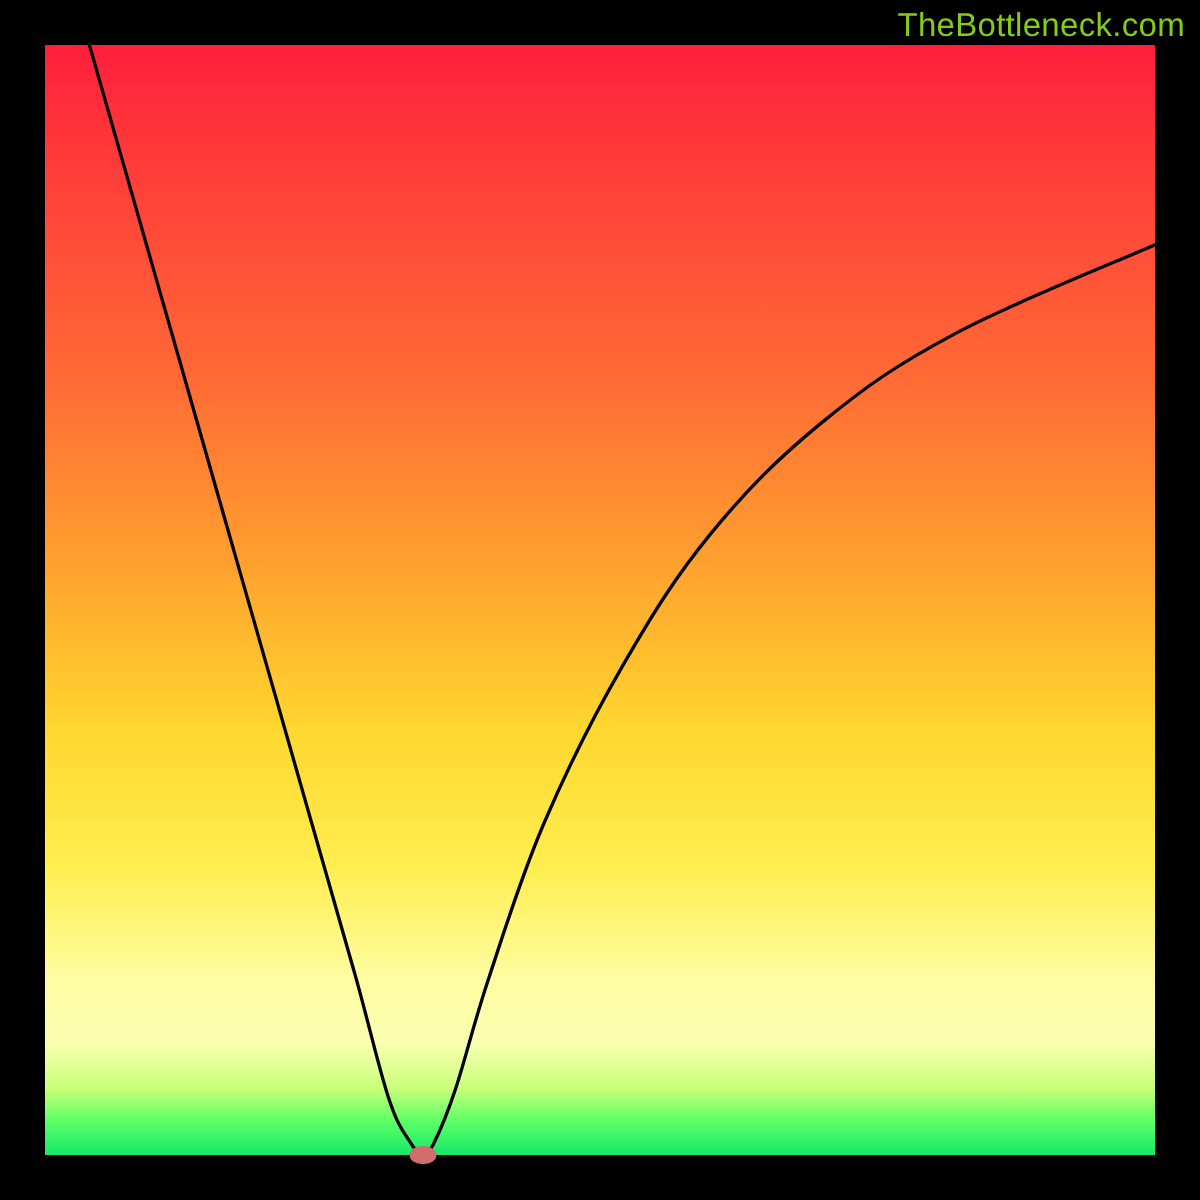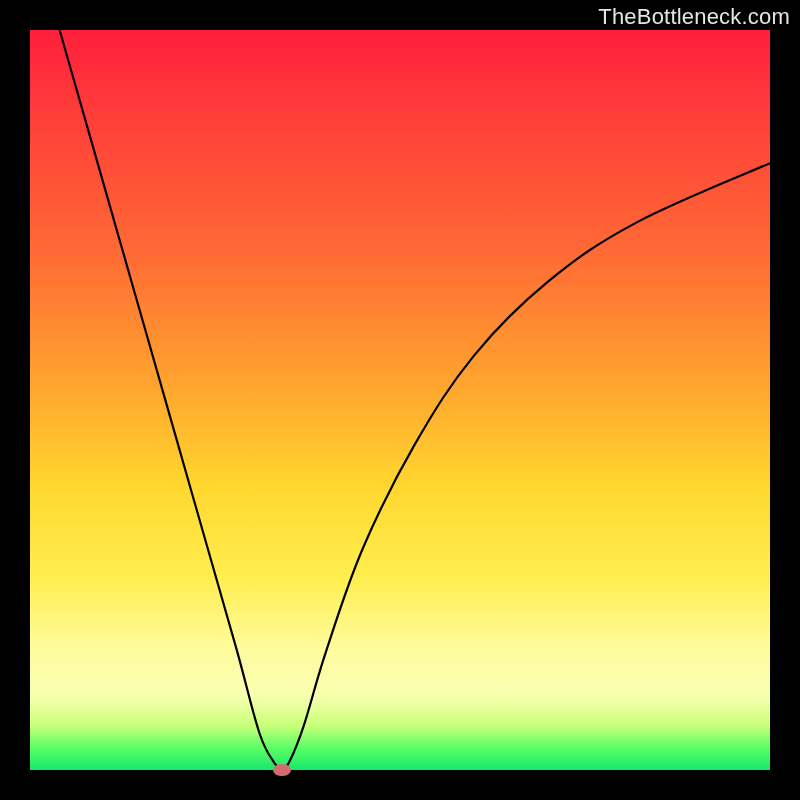--- a/index.html
+++ b/index.html
@@ -36,21 +36,21 @@
       #f8ffb0 90%,
       #c9ff7a 94%,
       #5bff66 97%,
       #17e86a 100%
     );
   }
   .watermark {
     position: absolute;
     top: 4px;
     right: 10px;
-    color: #e5e5e5;
+    color: #84cc16;
     font-size: 22px;
     font-weight: 500;
     letter-spacing: 0.2px;
     user-select: none;
   }
   .marker {
     position: absolute;
     width: 18px;
     height: 12px;
     background: #d26d6d;

